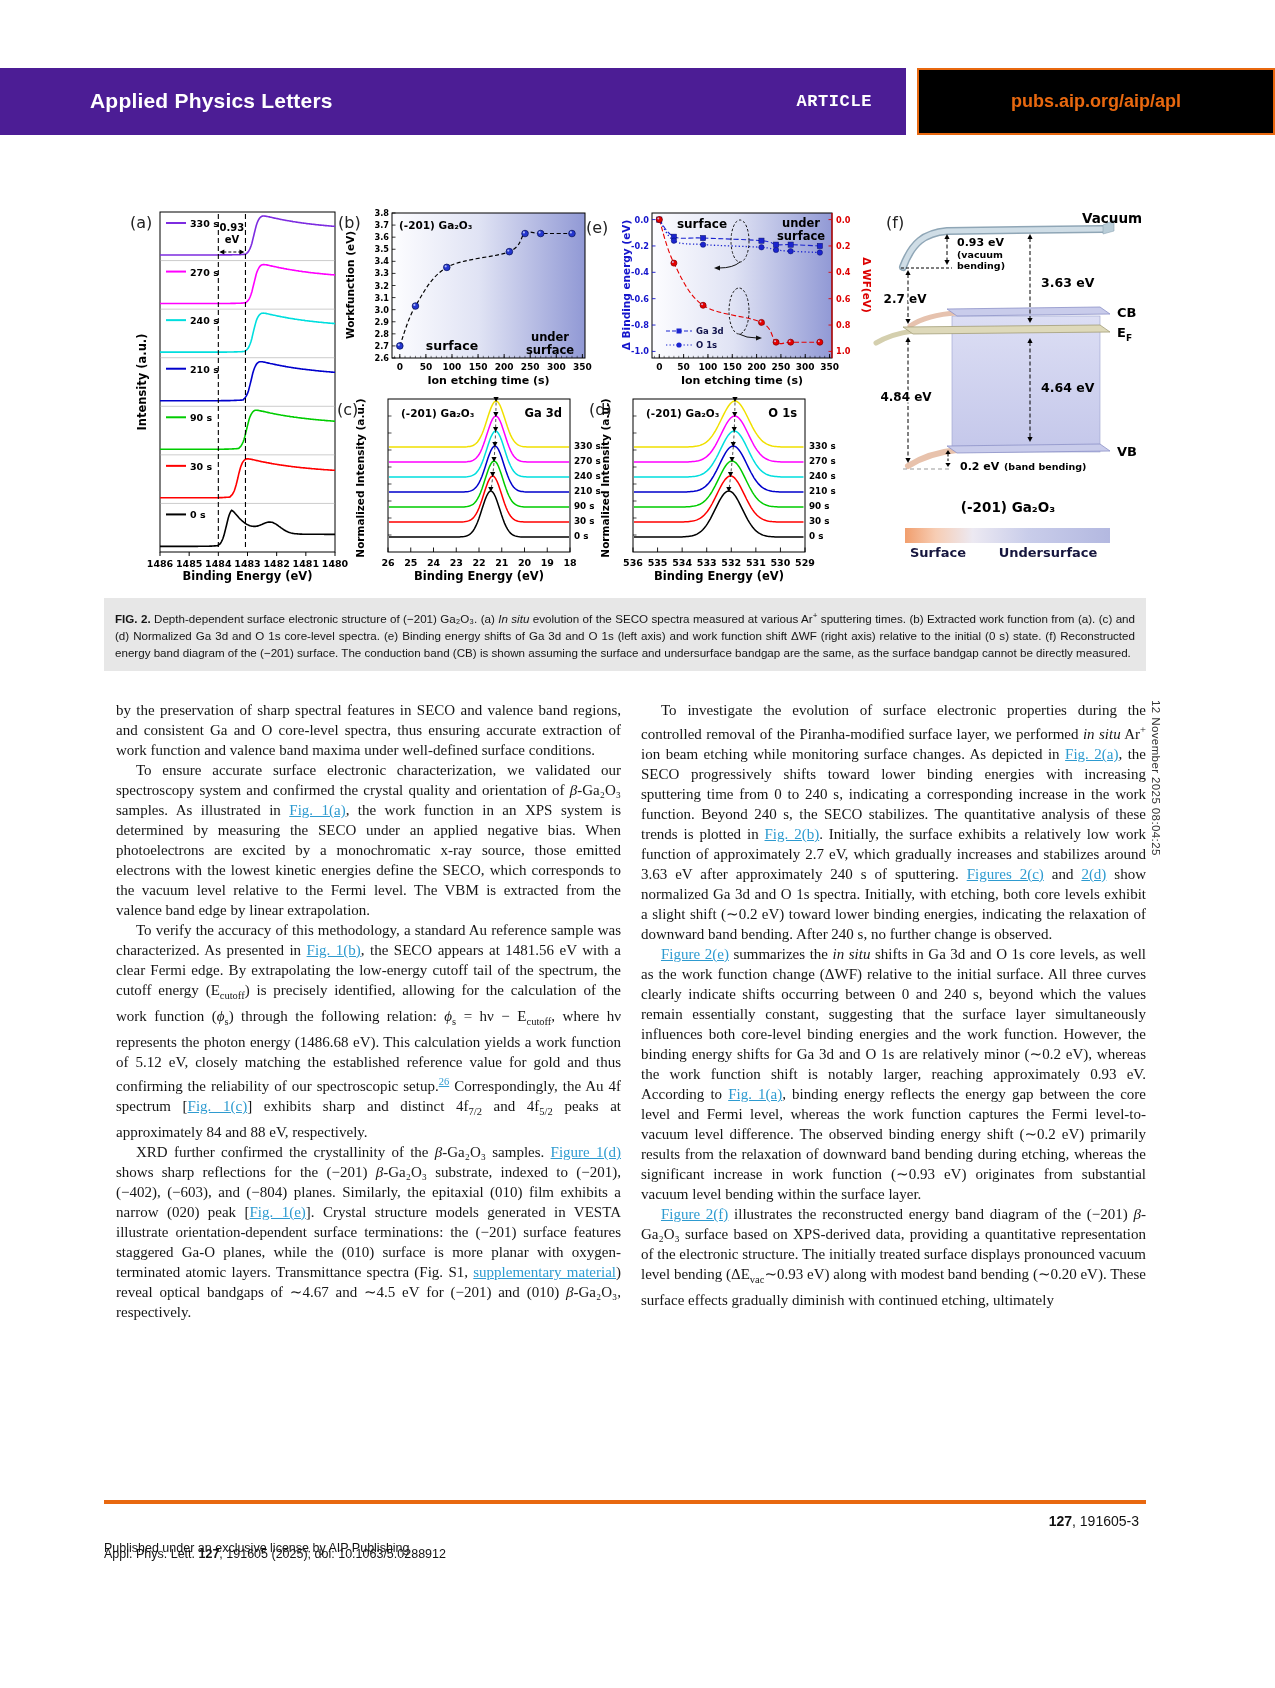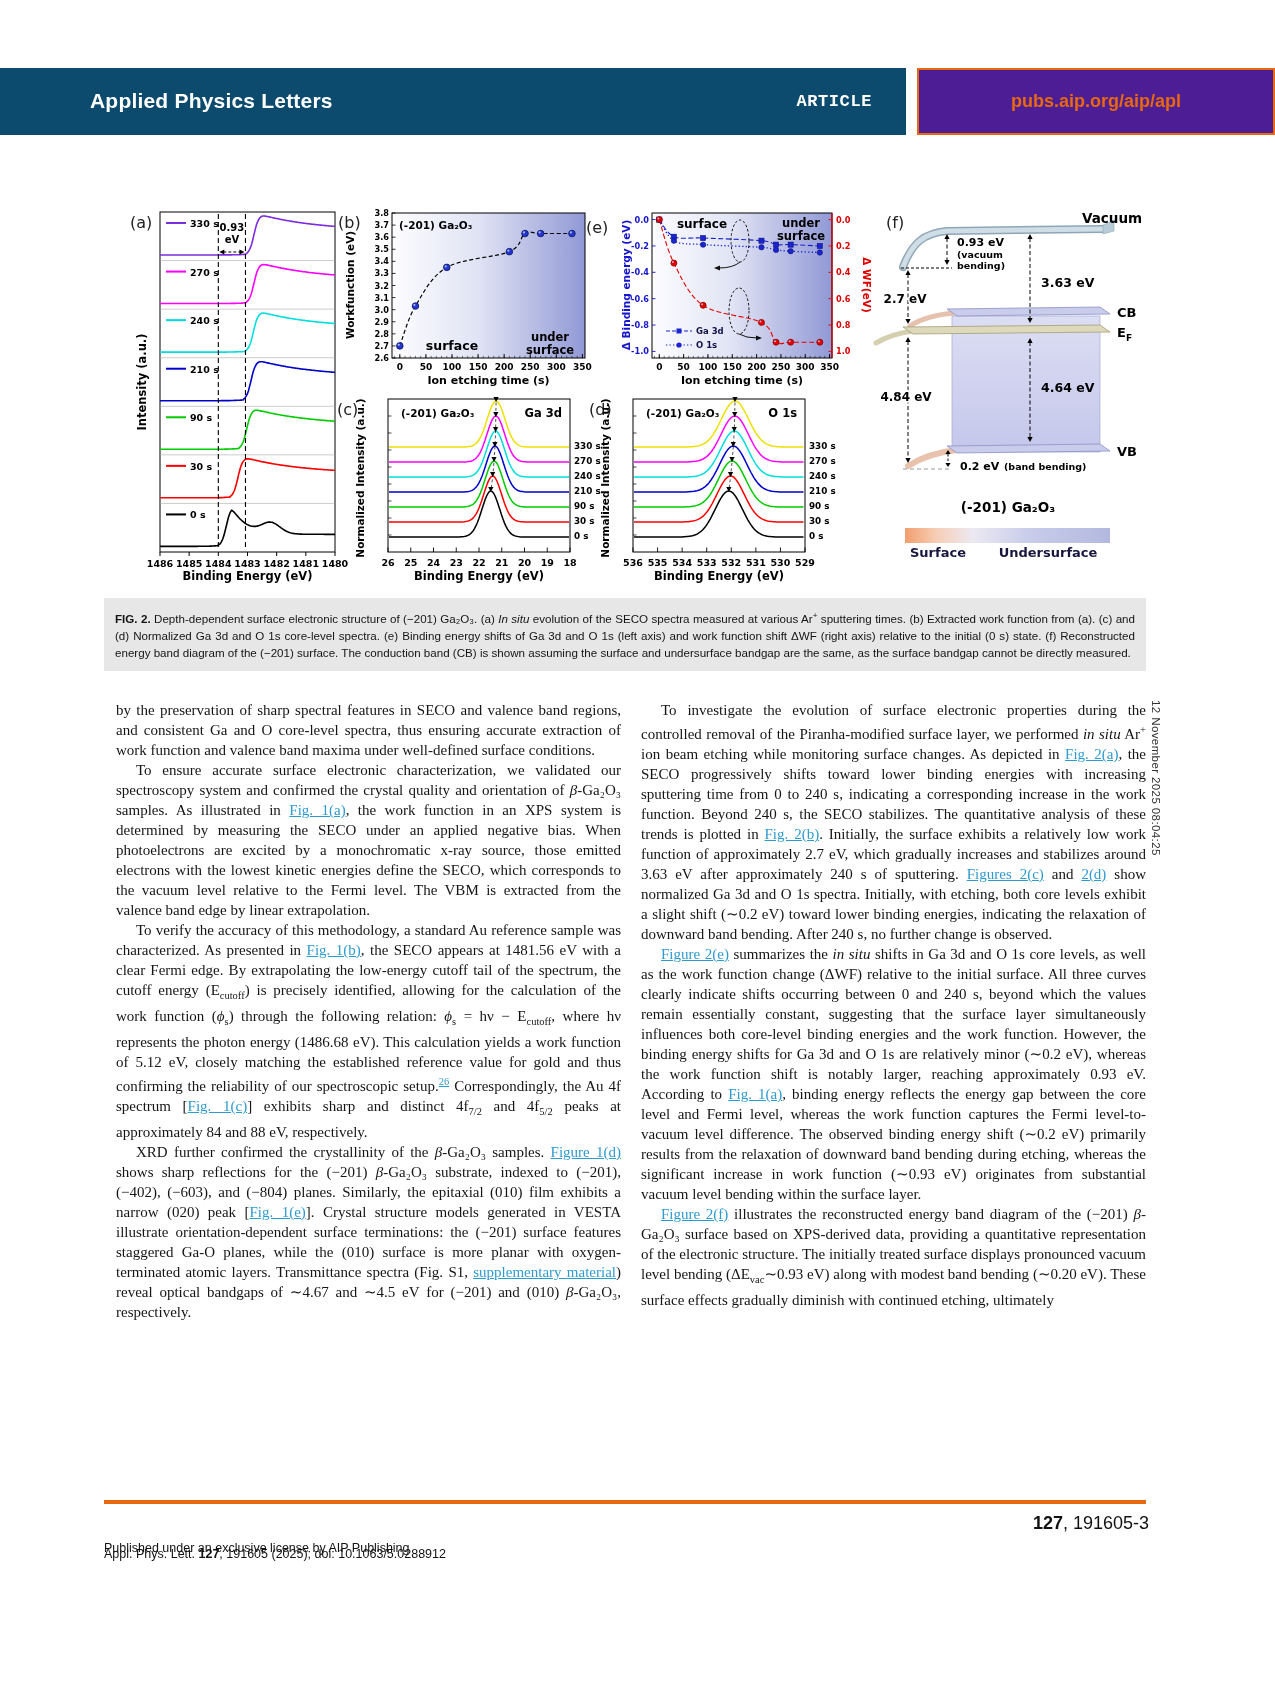--- a/index.html
+++ b/index.html
@@ -1,32 +1,32 @@
 <!DOCTYPE html>
 <html><head>
 <meta charset="utf-8">
 <style>
   html,body{margin:0;padding:0;background:#fff;}
   .page{position:relative;width:1275px;height:1688px;background:#fff;overflow:hidden;font-family:"Liberation Serif",serif;}
-  .band{position:absolute;left:0;top:68px;width:906px;height:67px;background:#0c4a6e;color:#fff;font-family:"Liberation Sans",sans-serif;font-weight:bold;}
+  .band{position:absolute;left:0;top:68px;width:906px;height:67px;background:#4c1d95;color:#fff;font-family:"Liberation Sans",sans-serif;font-weight:bold;}
   .journal{position:absolute;left:90px;top:21px;font-size:21px;letter-spacing:0.2px;}
   .article{position:absolute;right:34px;top:24px;font-size:17px;letter-spacing:0.6px;font-family:Liberation Mono, monospace;}
-  .sitebox{position:absolute;left:917px;top:68px;width:358px;height:67px;background:#4c1d95;border:2.5px solid #e8680f;box-sizing:border-box;display:flex;align-items:center;justify-content:center;font-family:"Liberation Sans",sans-serif;font-weight:bold;font-size:18px;color:#e8680f;}
+  .sitebox{position:absolute;left:917px;top:68px;width:358px;height:67px;background:#000000;border:2.5px solid #e8680f;box-sizing:border-box;display:flex;align-items:center;justify-content:center;font-family:"Liberation Sans",sans-serif;font-weight:bold;font-size:18px;color:#e8680f;}
   #fig{position:absolute;left:0;top:0;width:1275px;height:1688px;}
   .caption{position:absolute;left:104px;top:598px;width:1042px;box-sizing:border-box;background:#e7e7e7;padding:9px 11px 10px 11px;font-family:Liberation Sans, sans-serif;font-size:11.6px;line-height:17px;color:#141414;text-align:justify;}
   .col{position:absolute;top:700px;width:505px;font-size:15px;line-height:20px;text-align:justify;color:#151515;}
   .colL{left:116px;} .colR{left:641px;}
   .bp{margin:0;padding:0;} .ind{text-indent:20px;}
   .lnk{color:#2E9BD0;text-decoration:underline;}
   .i{font-style:italic;}
   .b{font-weight:bold;}
   .col sub,.caption sub{font-size:70%;} .col sup,.caption sup{font-size:70%;}
   .rule{position:absolute;left:104px;top:1500px;width:1042px;height:4px;background:#e8680f;}
   .f1{position:absolute;left:104px;top:1513px;font-family:"Liberation Sans",sans-serif;font-size:12.5px;color:#111;margin-top:34px;}
-  .f1r{position:absolute;right:126px;top:1513px;font-family:"Liberation Sans",sans-serif;font-size:18px;color:#111;}
+  .f1r{position:absolute;right:136px;top:1513px;font-family:"Liberation Sans",sans-serif;font-size:14px;color:#111;}
   .f2{position:absolute;left:104px;top:1541px;font-family:Liberation Sans, sans-serif;font-size:12.5px;color:#111;}
   .sidedate{position:absolute;left:1150px;top:700px;writing-mode:vertical-rl;font-family:"Liberation Sans",sans-serif;font-size:11.5px;color:#333;letter-spacing:0.4px;}
 </style>
 </head>
 <body>
 
 <div class="page">
   <div class="band">
     <div class="journal">Applied Physics Letters</div>
     <div class="article">ARTICLE</div>

